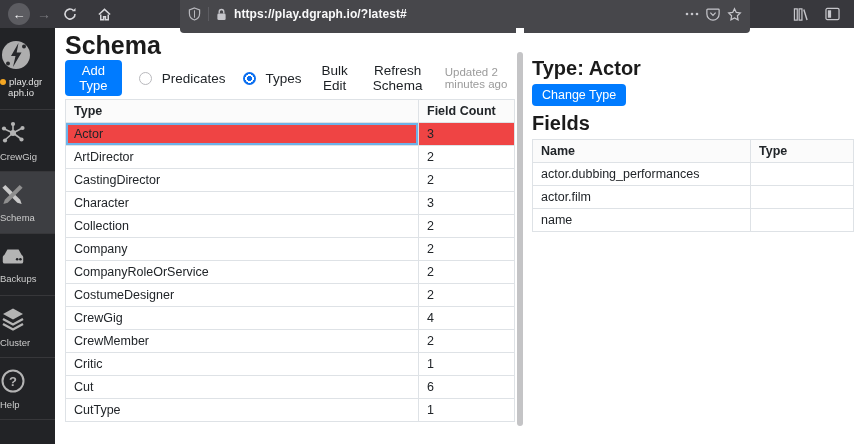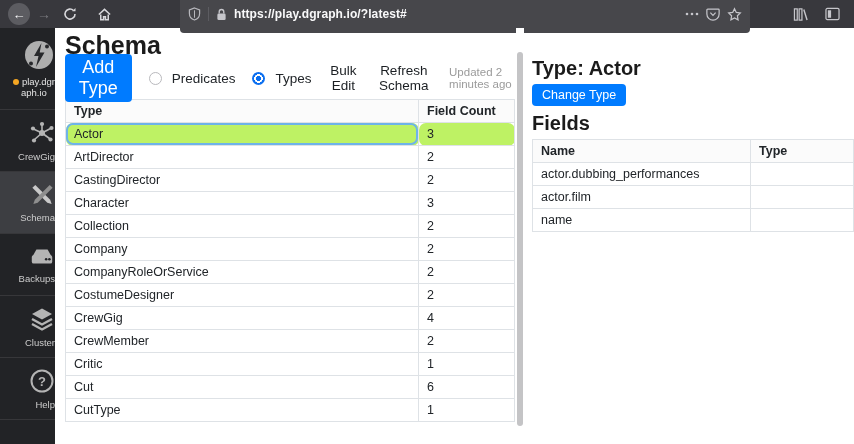--- a/index.html
+++ b/index.html
@@ -23,54 +23,54 @@
   .chrome svg { display:block; }
   .right-icons { display:flex; gap:16px; margin-right:6px; }
 
   
   .app { display:flex; height:416px; }
 
   
   .sidebar { width:55px; background:#222326; color:#c8c8c8; flex:0 0 auto;
     display:flex; flex-direction:column; }
   .side-item { border-bottom:1px solid #37373a; display:flex; flex-direction:column;
-    align-items:flex-end; justify-content:center; gap:5px; cursor:pointer; }
+    align-items:flex-start; justify-content:center; gap:5px; cursor:pointer; }
   .side-logo { height:82px; }
   .side-nav { height:62px; }
   .side-item.active { background:#3d3e42; }
   .side-label { font-size:9.5px; color:#cccccc; text-align:center; line-height:11px; }
   .logo-line { font-size:9.5px; color:#e3e3e3; text-align:center; line-height:11px; }
   .status-dot { display:inline-block; width:6px; height:6px; border-radius:50%;
     background:#f5a623; margin-right:3px; vertical-align:middle; }
 
   
   .main { width:461px; flex:0 0 auto; padding:2px 0 0 10px; overflow:hidden; }
   .page-title { font-size:25px; line-height:30px; font-weight:bold; color:#1b1b1b;
     margin-bottom:5px; }
   .controls { display:flex; align-items:center; height:26px; margin-bottom:8px; gap:17px; }
   .btn-primary { background:#007bff; color:#fff; border:none; border-radius:4px;
-    font-size:18px; font-family:inherit; padding:3px 12px; cursor:pointer; }
+    font-size:13px; font-family:inherit; padding:3px 12px; cursor:pointer; }
   .radio-group { display:flex; align-items:center; gap:10px; font-size:13.5px;
     color:#212529; cursor:pointer; }
   .radio { width:13px; height:13px; border-radius:50%; background:#fff;
     border:1px solid #b9b9bd; }
   .radio.checked { border:none;
     background:radial-gradient(circle at 50% 50%, #0b6ff0 0 2.6px, #fff 2.7px 4.2px, #0b6ff0 4.3px 7px); }
   .text-btn { background:none; border:none; font-family:inherit; font-size:13.5px;
     color:#1b1f23; cursor:pointer; padding:0; }
   .updated-note { font-size:11.5px; color:#9b9b9b; }
 
   
   table { border-collapse:collapse; font-size:12.5px; color:#212529;padding-left:36px; }
   th, td { border:1px solid #dee2e6; text-align:left; padding:4px 8px;
     height:23px; white-space:nowrap; overflow:hidden; }
   th { font-weight:bold; background:#fbfbfb; }
   .main-table { width:450px; table-layout:fixed; }
   .main-table th:first-child { width:353px; }
-  tr.selected td { background:#bef264;border-radius:7px; }
+  tr.selected td { background:#ef4444; }
   tr.selected td:first-child { box-shadow:inset 0 0 0 2px #6eb3e9; }
 
   
   .vscroll { width:8px; flex:0 0 auto; position:relative; background:#fff; }
   .vscroll .thumb { position:absolute; left:1px; top:24px; bottom:18px; width:6px;
     background:#c4c4c6; border-radius:3px; }
 
   
   .detail { flex:1; padding-left:8px; overflow:hidden; }
   .detail-title { font-size:20px; line-height:24px; font-weight:bold; color:#1b1b1b;

